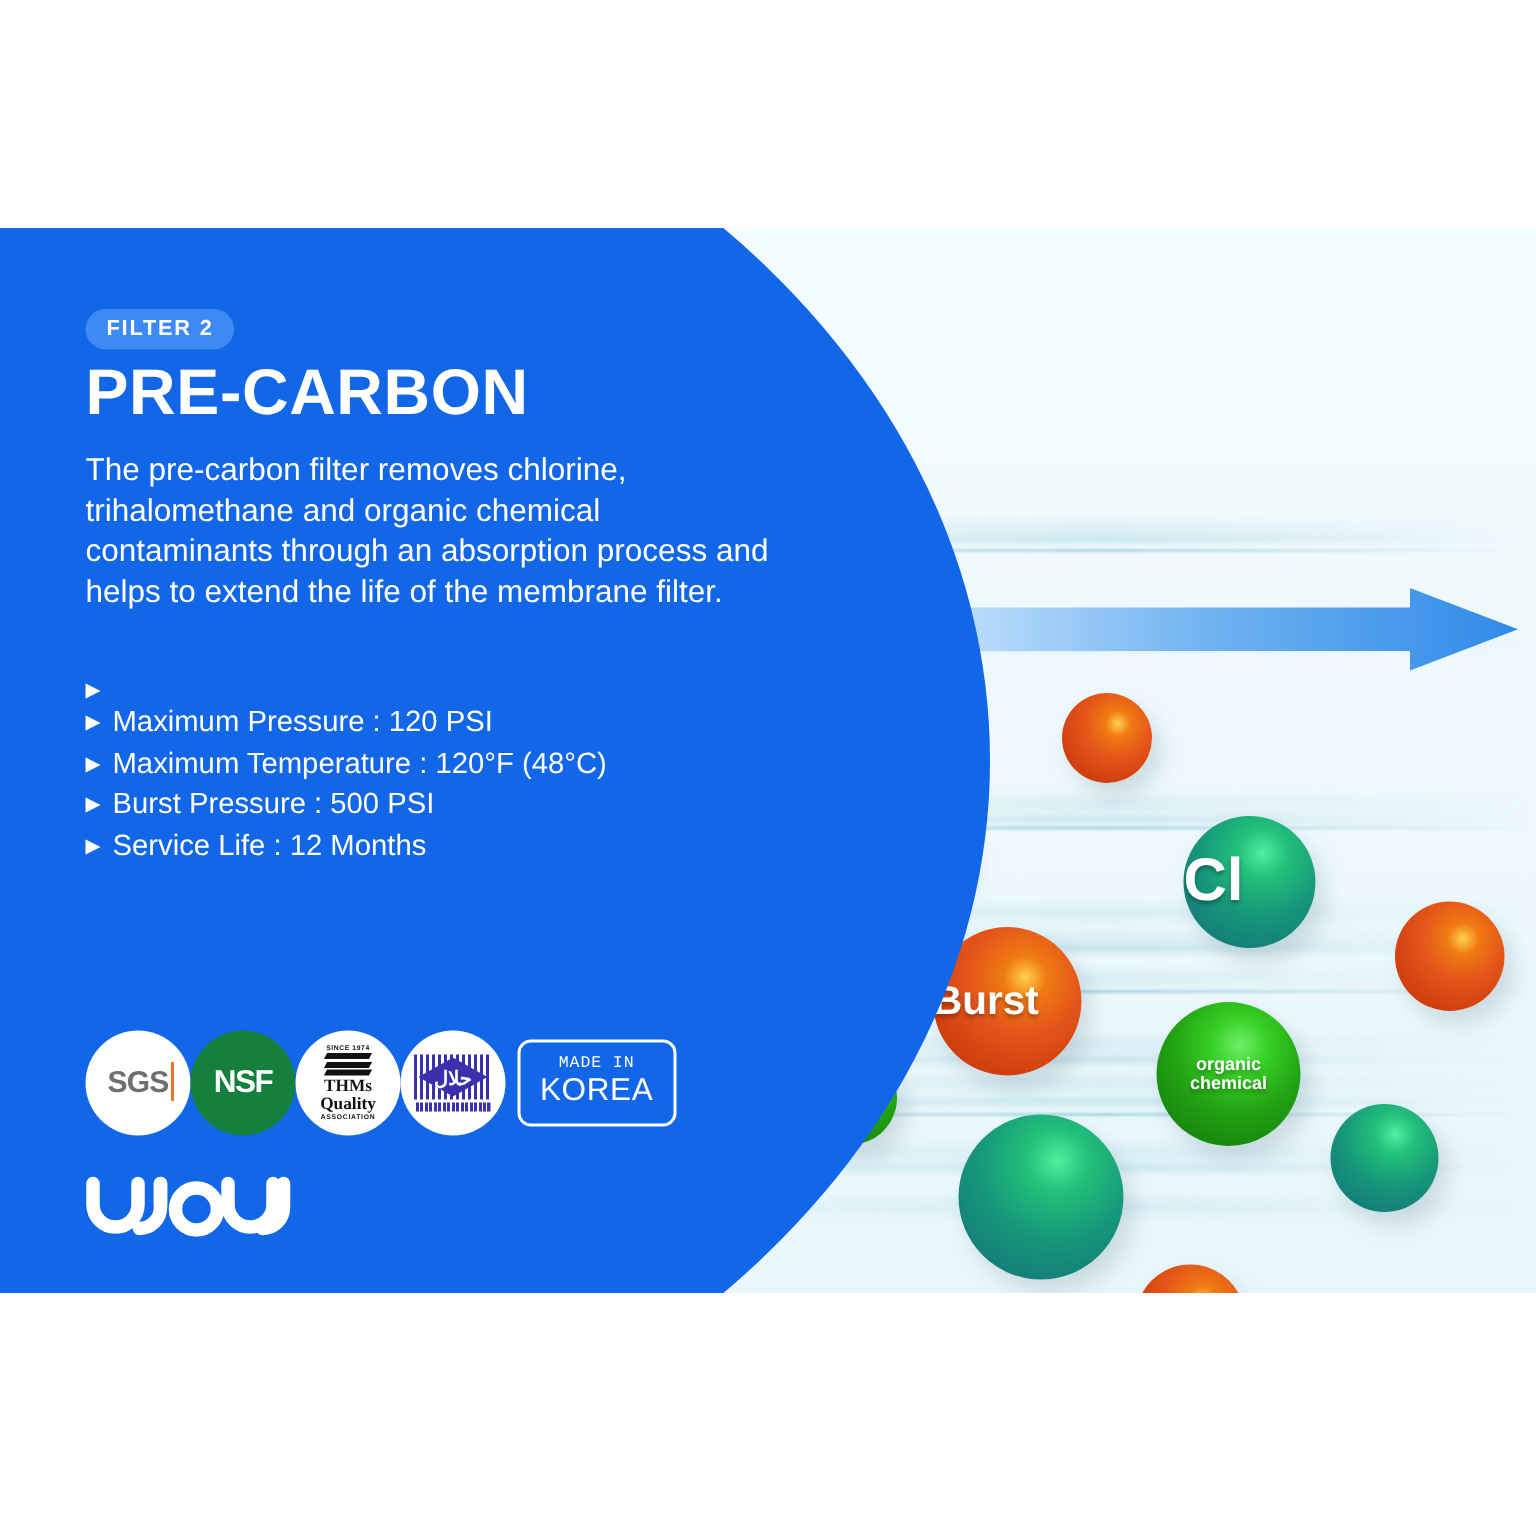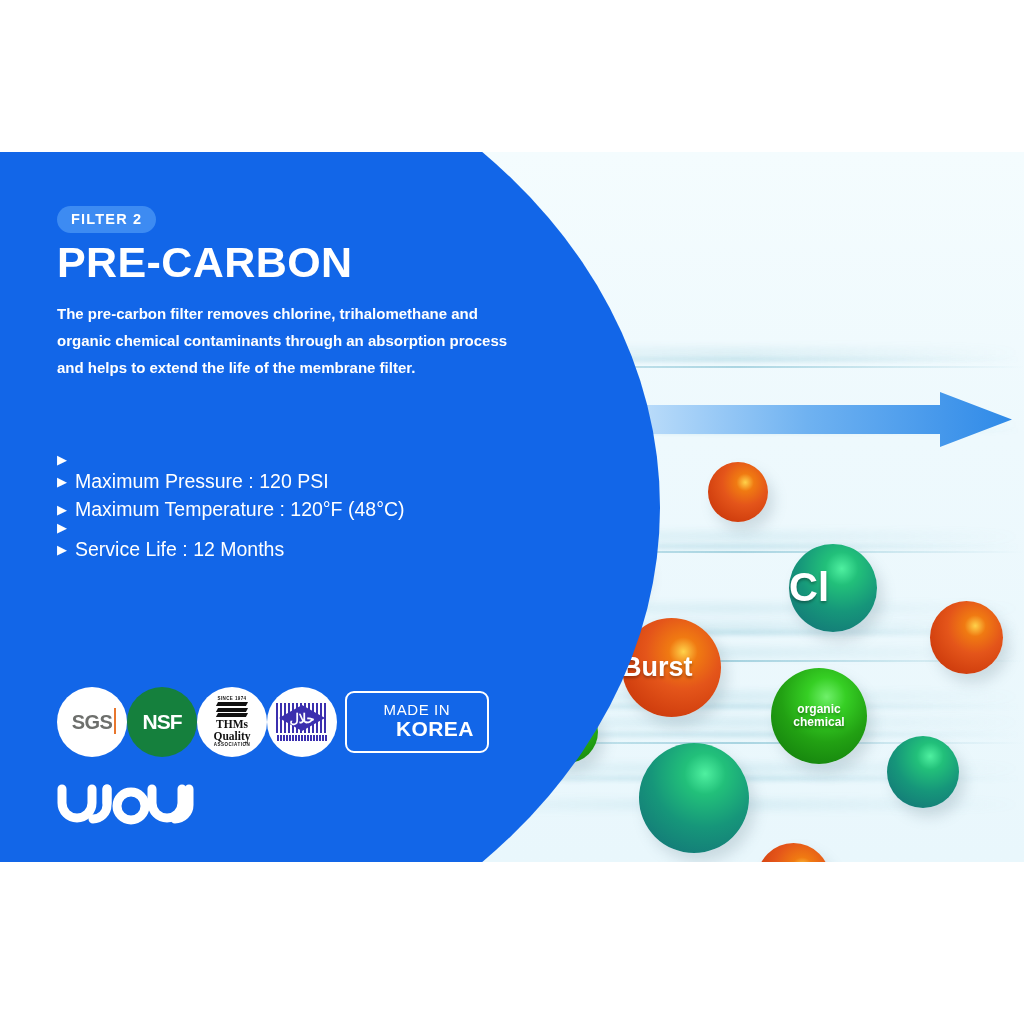--- a/index.html
+++ b/index.html
@@ -44,21 +44,21 @@
     position:absolute;left:57px;top:206px;
     background:#3d8bf2;color:#fff;border-radius:14px;
     padding:5px 14px 6px;font-size:14.5px;letter-spacing:1.2px;font-weight:600;
   }
   .title{
     position:absolute;left:57px;top:238px;
     color:#fff;font-size:43px;font-weight:700;letter-spacing:.4px;
   }
   .desc{
     position:absolute;left:57px;top:300px;width:472px;
-    color:#fff;font-size:15px;line-height:27px;font-weight:700;
+    color:#fff;font-size:21px;line-height:27px;font-weight:400;
   }
   .specs{position:absolute;left:57px;top:455px;width:480px;}
   .spec{color:#fff;font-size:19.5px;line-height:27.5px;display:flex;align-items:baseline;gap:8px;}
   .spec .tri{font-size:13px;line-height:1;position:relative;top:-2px;}
   .note{
     position:absolute;left:57px;top:645px;color:#fff;font-size:17.5px;
     display:flex;align-items:center;gap:8px;
   }
   .warn{display:inline-block;width:17px;height:15px;position:relative;top:1px;}
 
@@ -80,22 +80,22 @@
   .halal-dia{width:46px;height:26px;background:#3b2fae;transform:rotate(0deg);position:relative;
     -webkit-clip-path:polygon(50% 0,100% 50%,50% 100%,0 50%);clip-path:polygon(50% 0,100% 50%,50% 100%,0 50%);
     display:flex;align-items:center;justify-content:center;}
   .halal-box{width:52px;height:30px;border:0;background:repeating-linear-gradient(90deg,#3b2fae 0 2px,#fff 2px 4px);display:flex;align-items:center;justify-content:center;}
   .halal-in{font-size:13px;color:#fff;font-weight:700;}
   .halal-cap{width:50px;height:6px;margin-top:2px;background:repeating-linear-gradient(90deg,#3b2fae 0 2px,#fff 2px 3px);}
   .korea{
     margin-left:8px;border:2px solid #fff;border-radius:9px;
     padding:9px 13px 10px;color:#fff;text-align:center;line-height:1.08;
   }
-  .korea .k1{font-size:15px;font-weight:400;letter-spacing:.6px;}
-  .korea .k2{font-size:21px;font-weight:700;letter-spacing:.4px;margin-left:36px;}
+  .korea .k1{font-size:11px;font-weight:400;letter-spacing:.6px;font-family:Liberation Mono, monospace;}
+  .korea .k2{font-size:21px;font-weight:400;letter-spacing:.4px;}
 
   
   .logo{position:absolute;left:55px;top:783px;}
 
   
   .arrow{position:absolute;left:640px;top:240px;width:372px;height:55px;}
 
   
   .mol{position:absolute;border-radius:50%;display:flex;align-items:center;
        text-align:center;color:#fff;font-weight:700;line-height:1.08;
@@ -184,20 +184,21 @@
       <div class="spec">
         <span class="tri">▶</span>
         <span>Maximum Pressure : 120 PSI</span>
       </div>
       <div class="spec">
         <span class="tri">▶</span>
         <span>Maximum Temperature : 120°F (48°C)</span>
       </div>
       <div class="spec">
         <span class="tri">▶</span>
+        <span>Burst Pressure : 500 PSI</span>
       </div>
       <div class="spec">
         <span class="tri">▶</span>
         <span>Service Life : 12 Months</span>
       </div>
     </div>
 
 
     <div class="certs">
       <div class="cert">

